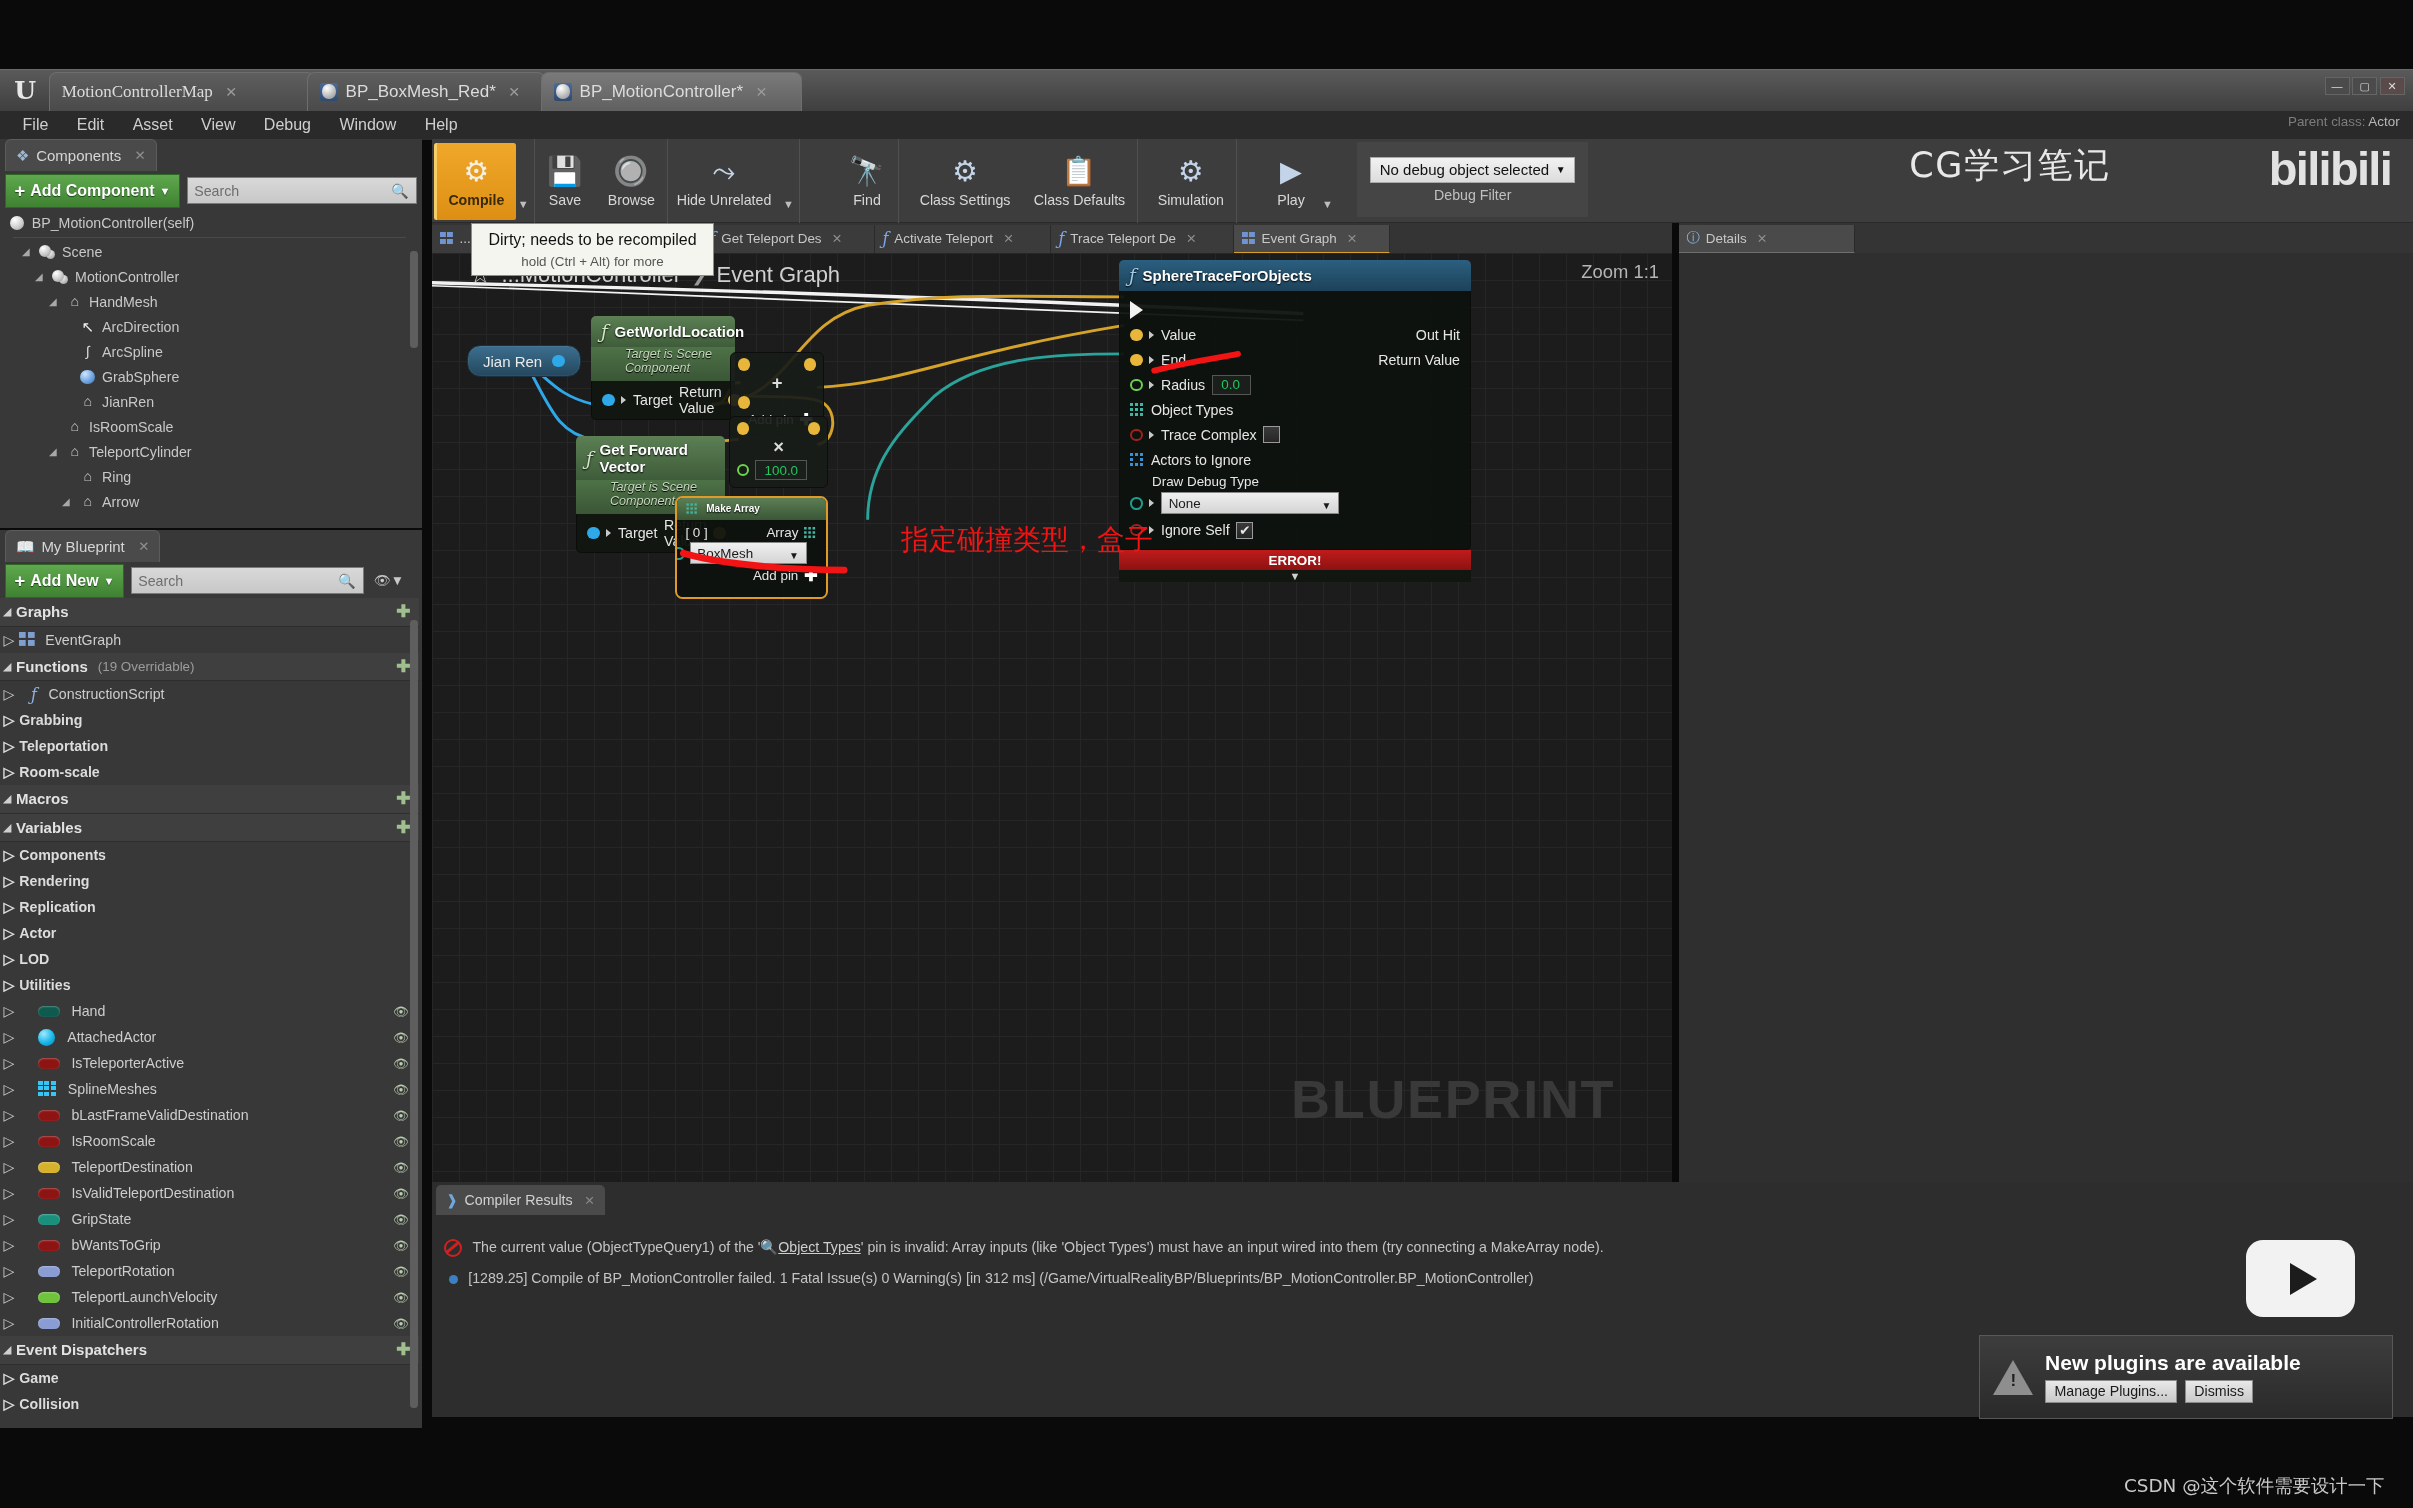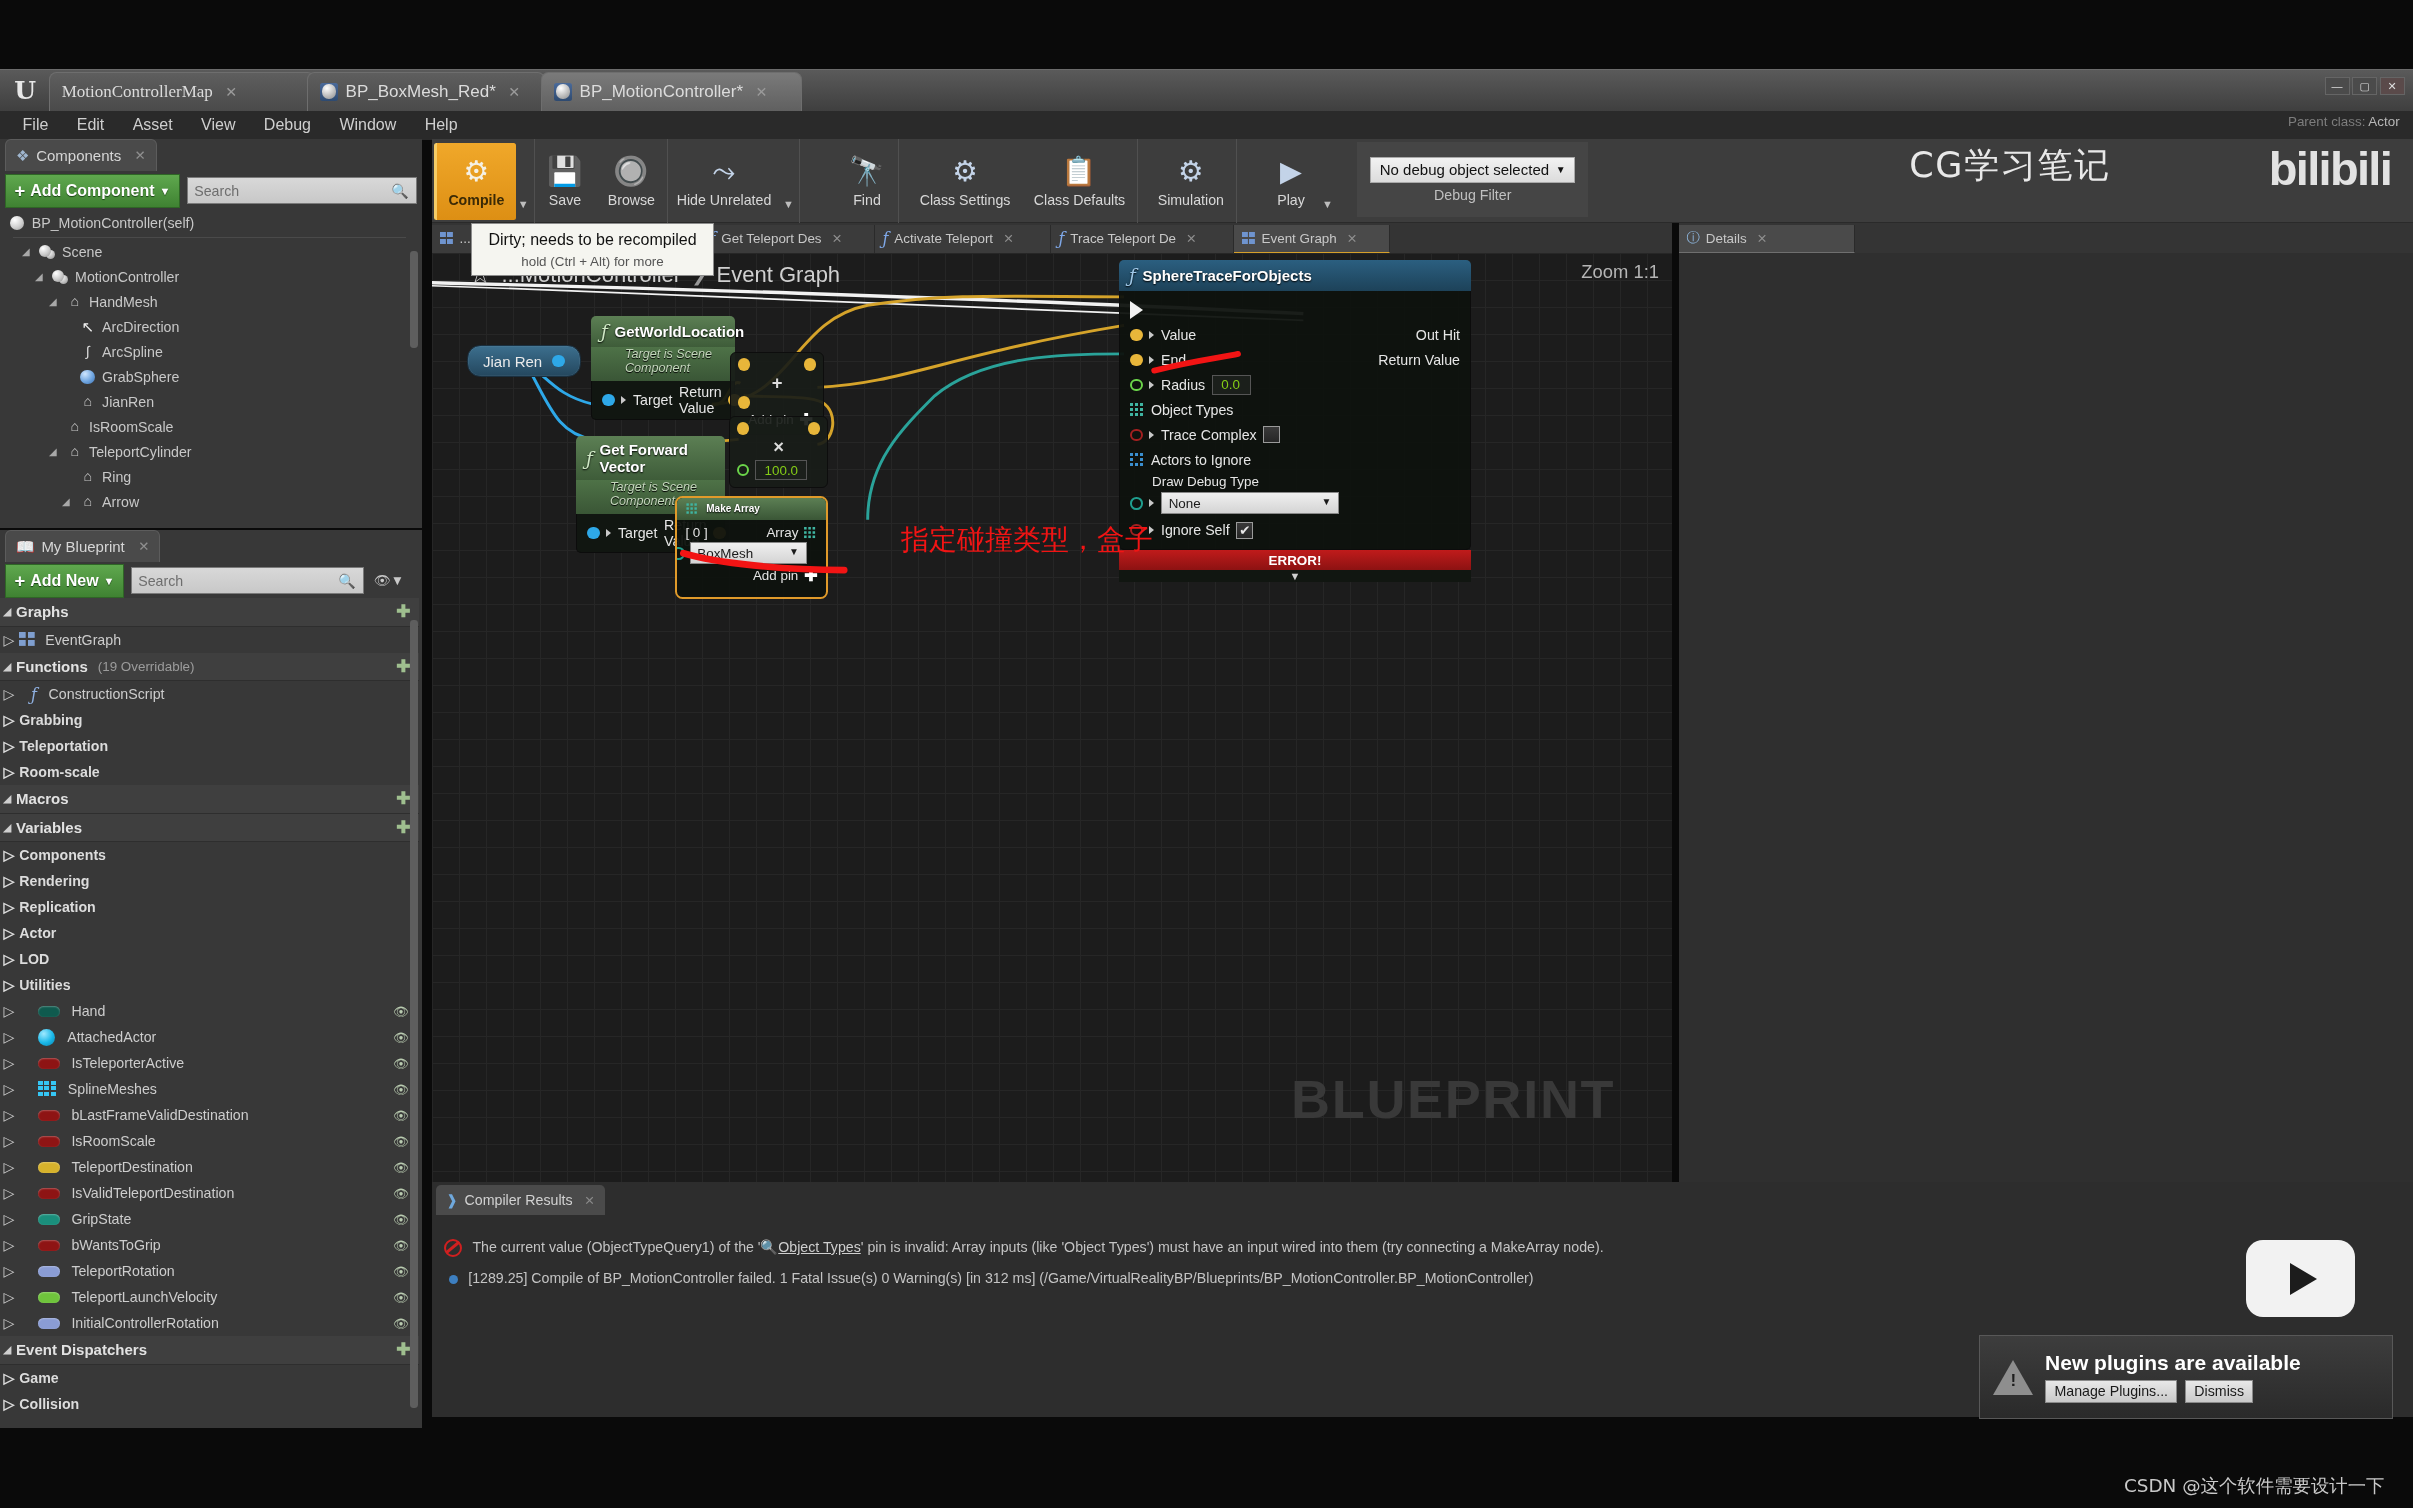--- a/index.html
+++ b/index.html
@@ -327,32 +327,32 @@
       linear-gradient(#3a8fd0,#3a8fd0) 0 0/3.4px 3.4px no-repeat,
       linear-gradient(#3a8fd0,#3a8fd0) 5px 0/3.4px 3.4px no-repeat,
       linear-gradient(#3a8fd0,#3a8fd0) 10px 0/3.4px 3.4px no-repeat,
       linear-gradient(#3a8fd0,#3a8fd0) 0 5px/3.4px 3.4px no-repeat,
       linear-gradient(#3a8fd0,#3a8fd0) 10px 5px/3.4px 3.4px no-repeat,
       linear-gradient(#3a8fd0,#3a8fd0) 0 10px/3.4px 3.4px no-repeat,
       linear-gradient(#3a8fd0,#3a8fd0) 5px 10px/3.4px 3.4px no-repeat,
       linear-gradient(#3a8fd0,#3a8fd0) 10px 10px/3.4px 3.4px no-repeat;
   }
   .num-field {
-    background: #1b1f1b; border: 0.8px solid #555; color: #84cc16;
+    background: #1b1f1b; border: 0.8px solid #555; color: #22c55e;
     font-size: 13.4px; padding: 1.7px 8.4px; min-width: 39px;
   }
   .checkbox {
     width: 17px; height: 17px; background: linear-gradient(#3a3a3a,#262626);
     border: 1.7px solid #9a9a9a; display: inline-flex; align-items: center;
     justify-content: center; color: #e8e8e8; font-size: 13.4px;
   }
   .combo {
     background: linear-gradient(#f0f0f0,#d4d4d4); border: 0.8px solid #888;
     color: #1a1a1a; font-size: 13.4px; padding: 2.5px 6.7px;
-    display: flex; align-items: flex-start; justify-content: space-between;
+    display: flex; align-items: flex-end; justify-content: space-between;
   }
   .combo .caret { font-size: 10px; }
   .error-bar {
     background: linear-gradient(#c01b1b, #8c1212); color: #fff;
     text-align: center; font-size: 13.4px; font-weight: bold; padding: 2.5px 0;
   }
   .error-caret { text-align: center; color: #cfcfcf; font-size: 11px; background: rgba(16,22,16,.93); }
 
   .var-node {
     position: absolute; z-index: 10;

